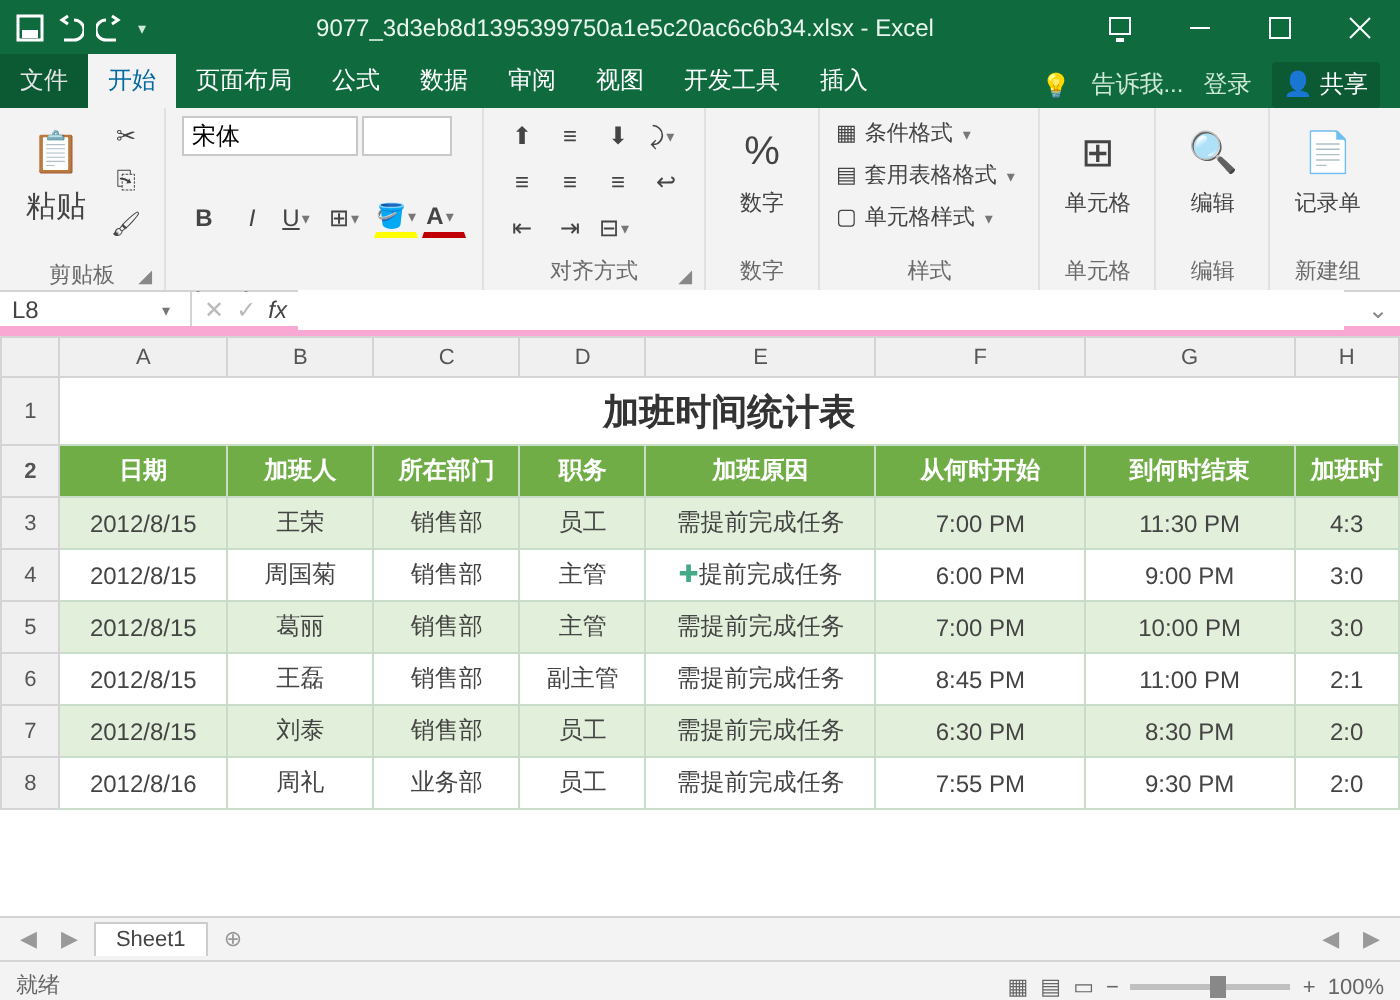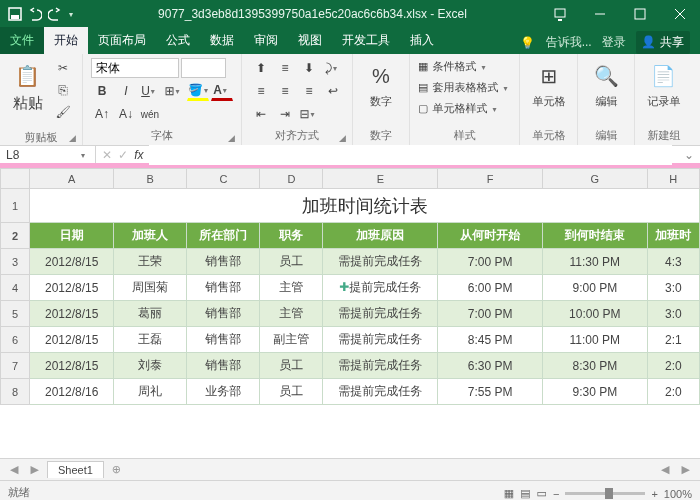--- a/index.html
+++ b/index.html
@@ -5,22 +5,22 @@
 *{box-sizing:border-box;margin:0;padding:0;font-family:"Microsoft YaHei","Segoe UI",sans-serif}
 body{background:#fff;font-size:12px;color:#444;width:700px;height:500px;overflow:hidden;display:flex;flex-direction:column}
 .titlebar{background:#0f6b3e;height:28px;display:flex;align-items:center;color:#fff}
 .qat{display:flex;align-items:center;gap:6px;padding:0 8px}
 .qat .ico{width:14px;height:14px;display:inline-block}
 .titlebar .fname{flex:1;text-align:center;font-size:12px;color:#e8f5ee}
 .winbtns{display:flex}
 .winbtn{width:40px;height:28px;display:flex;align-items:center;justify-content:center;color:#fff}
 .tabs{background:#0f6b3e;height:26px;display:flex;align-items:flex-end;color:#fff}
 .tab{padding:5px 10px;font-size:12px;cursor:pointer}
-.tab.active{background:#f3f3f3;color:#0f172a}
-.tab.file{background:#0b5a34;color:#86efac}
+.tab.active{background:#f3f3f3;color:#0369a1}
+.tab.file{background:#0b5a34;color:#e5e5e5}
 .tellme{margin-left:auto;display:flex;align-items:center;gap:10px;padding:0 10px;color:#cfe9d9}
 .ribbon{background:#f3f3f3;border-bottom:1px solid #d4d4d4;display:flex;height:92px}
 .group{border-right:1px solid #e1e1e1;padding:4px 8px 2px;display:flex;flex-direction:column;justify-content:space-between}
 .group .lbl{text-align:center;color:#6a6a6a;font-size:11px;padding-top:2px}
 .grow{flex:1;display:flex;align-items:flex-start;gap:4px}
 .bigbtn{display:flex;flex-direction:column;align-items:center;gap:2px;padding:2px 4px}
 .bigbtn .glyph{width:32px;height:32px;display:flex;align-items:center;justify-content:center;font-size:20px}
 .smbtn{width:22px;height:20px;display:flex;align-items:center;justify-content:center;border:1px solid transparent;font-size:12px}
 .fontsel{border:1px solid #c8c8c8;height:20px;font-size:12px;padding:0 4px;background:#fff}
 .stack{display:flex;flex-direction:column;gap:2px}
@@ -28,21 +28,21 @@
 .dd{width:8px;height:8px;color:#777;font-size:8px;margin-left:1px}
 .launcher{font-size:9px;color:#888;text-align:right;margin-top:-12px;margin-right:-2px}
 .namebox-row{background:#fff;border-bottom:5px solid #f9a8d4;height:22px;display:flex;align-items:center}
 .namebox{width:96px;border-right:1px solid #d4d4d4;height:100%;display:flex;align-items:center;padding:0 6px;justify-content:space-between}
 .fxbar{flex:1;display:flex;align-items:center;padding:0 6px;gap:6px}
 .sheet{flex:1;overflow:auto;background:#fff;position:relative}
 table{border-collapse:collapse;width:100%;table-layout:fixed}
 .colhdr th{background:#f0f0f0;border:1px solid #d4d4d4;font-weight:normal;color:#555;height:20px;font-size:11px}
 .rowhdr{background:#f0f0f0;border:1px solid #d4d4d4;text-align:center;color:#555;width:28px;font-size:11px}
 td{border:1px solid #c9dcc9;height:26px;text-align:center;font-size:12px;padding:0 4px}
-.titlecell{font-size:18px;font-weight:normal;color:#333;height:34px}
+.titlecell{font-size:18px;font-weight:bold;color:#333;height:34px}
 .hdr{background:#70ad47;color:#fff;font-weight:bold}
 .even{background:#e2efda}
 .odd{background:#fff}
 .sheettabs{height:22px;background:#f3f3f3;border-top:1px solid #d4d4d4;display:flex;align-items:center;padding:0 6px;gap:4px;font-size:11px}
 .sheettab{background:#fff;border:1px solid #ccc;border-bottom:none;padding:2px 10px}
 .stnav{color:#999;padding:0 4px}
 .status{height:20px;background:#f3f3f3;border-top:1px solid #d4d4d4;display:flex;align-items:flex-end;padding:0 8px;font-size:11px;color:#666;justify-content:space-between}
 .zoom{display:flex;align-items:center;gap:6px}
 .slider{width:80px;height:3px;background:#c0c0c0;position:relative}
 .slider::after{content:"";position:absolute;left:50%;top:-4px;width:8px;height:11px;background:#888}
@@ -130,21 +130,21 @@
         <div class="smbtn">✂</div>
         <div class="smbtn">⎘</div>
         <div class="smbtn">🖌</div>
       </div>
     </div>
     <div class="lbl">剪贴板</div>
     <div class="launcher">◢</div>
   </div>
 
   <div class="group">
-    <div class="stack" style="gap:3px">
+    <div class="stack" style="gap:21px">
       <div class="row">
         <input class="fontsel" style="width: 88px;" value="宋体">
         <input class="fontsel" style="width: 36px; padding-left: 39px;" value="11">
       </div>
       <div class="row">
         <div class="smbtn">
             <b>B</b>
           </div>
         <div class="smbtn">
             <i>I</i>

